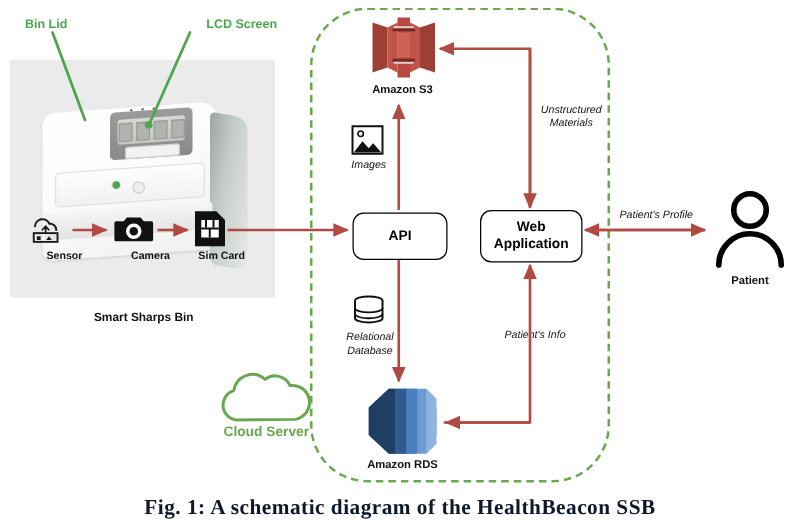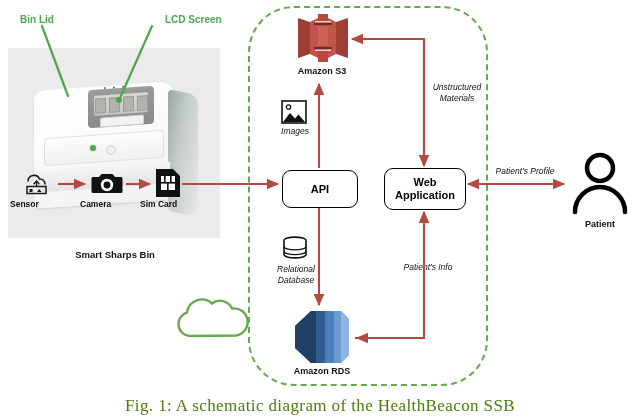--- a/index.html
+++ b/index.html
@@ -58,21 +58,21 @@
 
   
   .callout-label{
     color:#4da64d;font-weight:bold;font-size:10px;white-space:nowrap;
   }
   .green-dot{width:6px;height:6px;border-radius:50%;background:#4da64d;}
 
   
   .node-label{font-size:9px;font-weight:bold;color:#111;white-space:nowrap;text-align:center;}
   .flow-label{font-size:8.5px;font-style:italic;color:#111;white-space:nowrap;text-align:center;line-height:11px;}
-  .icon-label{font-size:8.5px;font-weight:bold;color:#111;white-space:nowrap;text-align:left;}
+  .icon-label{font-size:8.5px;font-weight:bold;color:#111;white-space:nowrap;text-align:right;}
 
   
   .proc-box{
     background:#fff;border:1.6px solid #000;border-radius:9px;
     display:flex;align-items:center;justify-content:center;
     font-size:11px;font-weight:bold;color:#000;text-align:center;line-height:13px;
   }
 
   
   #cloud-boundary{
@@ -88,22 +88,22 @@
   #s3-icon{left:296px;top:12px;width:54px;height:52px;}
   
   #rds-icon{left:294px;top:310px;width:56px;height:54px;}
 
   svg{display:block;overflow:visible;}
   #arrow-layer{left:0;top:0;width:640px;height:420px;pointer-events:none;}
 
   
   #caption{
     left:0;top:396px;width:640px;text-align:center;
-    font-family:"Liberation Serif",serif;font-size:17px;color:#4d7c0f;
-    letter-spacing:.4px;white-space:nowrap;
+    font-family:"Liberation Serif",serif;font-size:17px;color:#0f172a;
+    letter-spacing:.4px;white-space:nowrap;font-weight:bold;
   }
 </style>
 </head>
 <body>
 
 <div id="root">
 
   <div class="abs" id="photo-panel">
     <div id="bin-body"></div>
     <div id="bin-side"></div>
@@ -166,20 +166,21 @@
 
   <div class="abs node-label" style="left:40px;top:249px;width:150px;font-size:9.5px;">Smart Sharps Bin</div>
 
   <div class="abs" id="cloud-boundary"></div>
 
   <div class="abs" id="cloud-server-wrap">
     <svg width="90" height="56" viewBox="0 0 90 56">
       <path d="M22 44 a12 12 0 0 1 -3 -23.5 a15 15 0 0 1 25 -9 a13 13 0 0 1 20 5 a12 12 0 0 1 4 27 z" fill="none" stroke="#6aa84f" stroke-width="2.4" stroke-linejoin="round"></path>
     </svg>
   </div>
+  <div class="abs" id="cloud-label">Cloud Server</div>
 
   <div class="abs" id="s3-icon">
     <svg width="54" height="52" viewBox="0 0 54 52">
 
       <polygon points="2,6 14,10 14,42 2,46" fill="#9e3f36"></polygon>
       <polygon points="14,10 22,6 22,46 14,42" fill="#c0534a"></polygon>
 
       <polygon points="52,6 40,10 40,42 52,46" fill="#9e3f36"></polygon>
       <polygon points="40,10 32,6 32,46 40,42" fill="#c0534a"></polygon>
 

